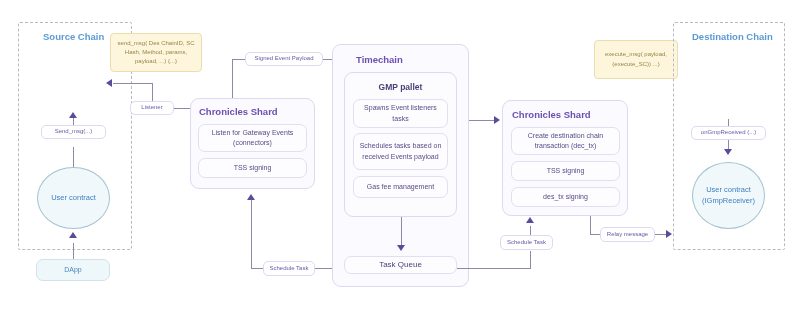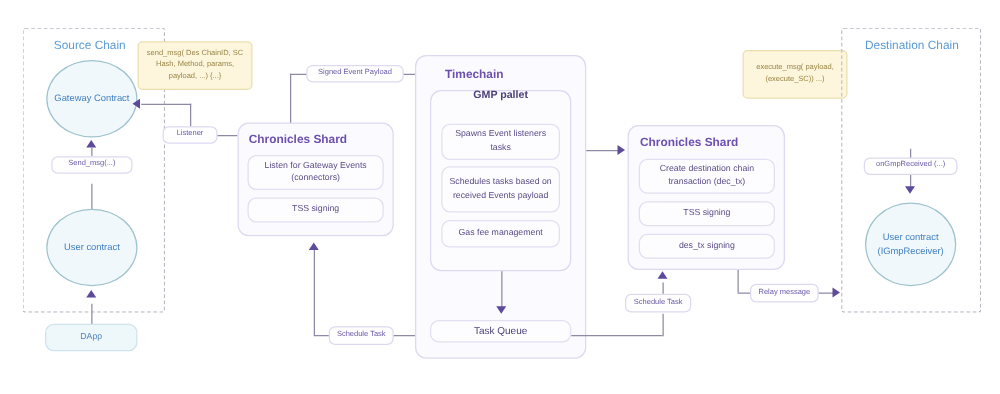--- a/index.html
+++ b/index.html
@@ -1,21 +1,21 @@
 <!DOCTYPE html>
 <html><head>
 <meta charset="utf-8">
 <style>
   html,body{margin:0;padding:0;background:#ffffff;}
   body{font-family:"Liberation Sans",sans-serif;}
   #stage{position:relative;width:800px;height:315px;overflow:hidden;background:#fff;}
 
   
   .chain-region{position:absolute;border:1px dashed #b9b9c6;border-radius:2px;background:transparent;}
-  .chain-title{position:absolute;color:#5b9bd5;font-size:9.5px;font-weight:400;white-space:nowrap;}
+  .chain-title{position:absolute;color:#5b9bd5;font-size:9.5px;font-weight:700;white-space:nowrap;}
 
   
   .circle{position:absolute;border:1px solid #9fc3ce;background:#f1f8fb;border-radius:50%;
           display:flex;align-items:center;justify-content:center;text-align:center;
           color:#3f7fc1;font-size:7.5px;line-height:1.45;font-weight:400;padding:2px;box-sizing:border-box;}
 
   
   .panel{position:absolute;background:#fafaff;border:1px solid #ded9f0;border-radius:9px;box-sizing:border-box;}
   .panel-title{position:absolute;color:#6d4fb0;font-size:9.5px;font-weight:700;white-space:nowrap;}
   .sub{position:absolute;background:#fdfdff;border:1px solid #e3def2;border-radius:7px;
@@ -45,21 +45,20 @@
   .arw.right{border-top:4px solid transparent;border-bottom:4px solid transparent;border-left:6px solid #5d4a9c;}
 </style>
 </head>
 <body>
 
 <div id="stage">
 
   <div class="chain-region" style="left:18px;top:22px;width:112px;height:226px;"></div>
   <div class="chain-title" style="left:43px;top:31px;">Source Chain</div>
 
-  <div class="circle" style="left:37px;top:48px;width:73px;height:62px;">Gateway Contract</div>
 
   <div class="ln v" style="left:73px;top:147px;height:22px;"></div>
   <div class="arw up" style="left:69px;top:112px;"></div>
   <div class="ln v" style="left:73px;top:118px;height:7px;"></div>
   <div class="pill" style="left:41px;top:125px;width:65px;height:14px;">Send_msg(...)</div>
 
   <div class="circle" style="left:37px;top:167px;width:73px;height:62px;">User contract</div>
 
   <div class="ln v" style="left:73px;top:243px;height:18px;"></div>
   <div class="arw up" style="left:69px;top:232px;"></div>
@@ -86,21 +85,21 @@
   <div class="ln v" style="left:251px;top:200px;height:68px;"></div>
   <div class="arw up" style="left:247px;top:194px;"></div>
   <div class="pill" style="left:263px;top:261px;width:52px;height:15px;">Schedule Task</div>
   <div class="ln h" style="left:251px;top:268px;width:12px;"></div>
   <div class="ln h" style="left:315px;top:268px;width:24px;"></div>
 
   <div class="panel" style="left:332px;top:44px;width:137px;height:243px;"></div>
   <div class="panel-title" style="left:344px;top:54px;margin-left:12px;">Timechain</div>
 
   <div class="panel" style="left:344px;top:72px;width:113px;height:145px;background:#fcfcff;"></div>
-  <div class="sub-title" style="left:344px;top:70px;width:113px;">GMP pallet</div>
+  <div class="sub-title" style="left:344px;top:82px;width:113px;">GMP pallet</div>
   <div class="sub" style="left:353px;top:99px;width:95px;height:29px;">Spawns Event listeners tasks</div>
   <div class="sub" style="left:353px;top:133px;width:95px;height:37px;">Schedules tasks based on received Events payload</div>
   <div class="sub" style="left:353px;top:176px;width:95px;height:22px;">Gas fee management</div>
 
   <div class="ln v" style="left:401px;top:217px;height:29px;"></div>
   <div class="arw down" style="left:397px;top:245px;"></div>
 
   <div class="sub" style="left:344px;top:256px;width:113px;height:18px;font-size:8px;color:#4a3f78;">Task Queue</div>
 
   <div class="ln h" style="left:469px;top:120px;width:29px;"></div>

